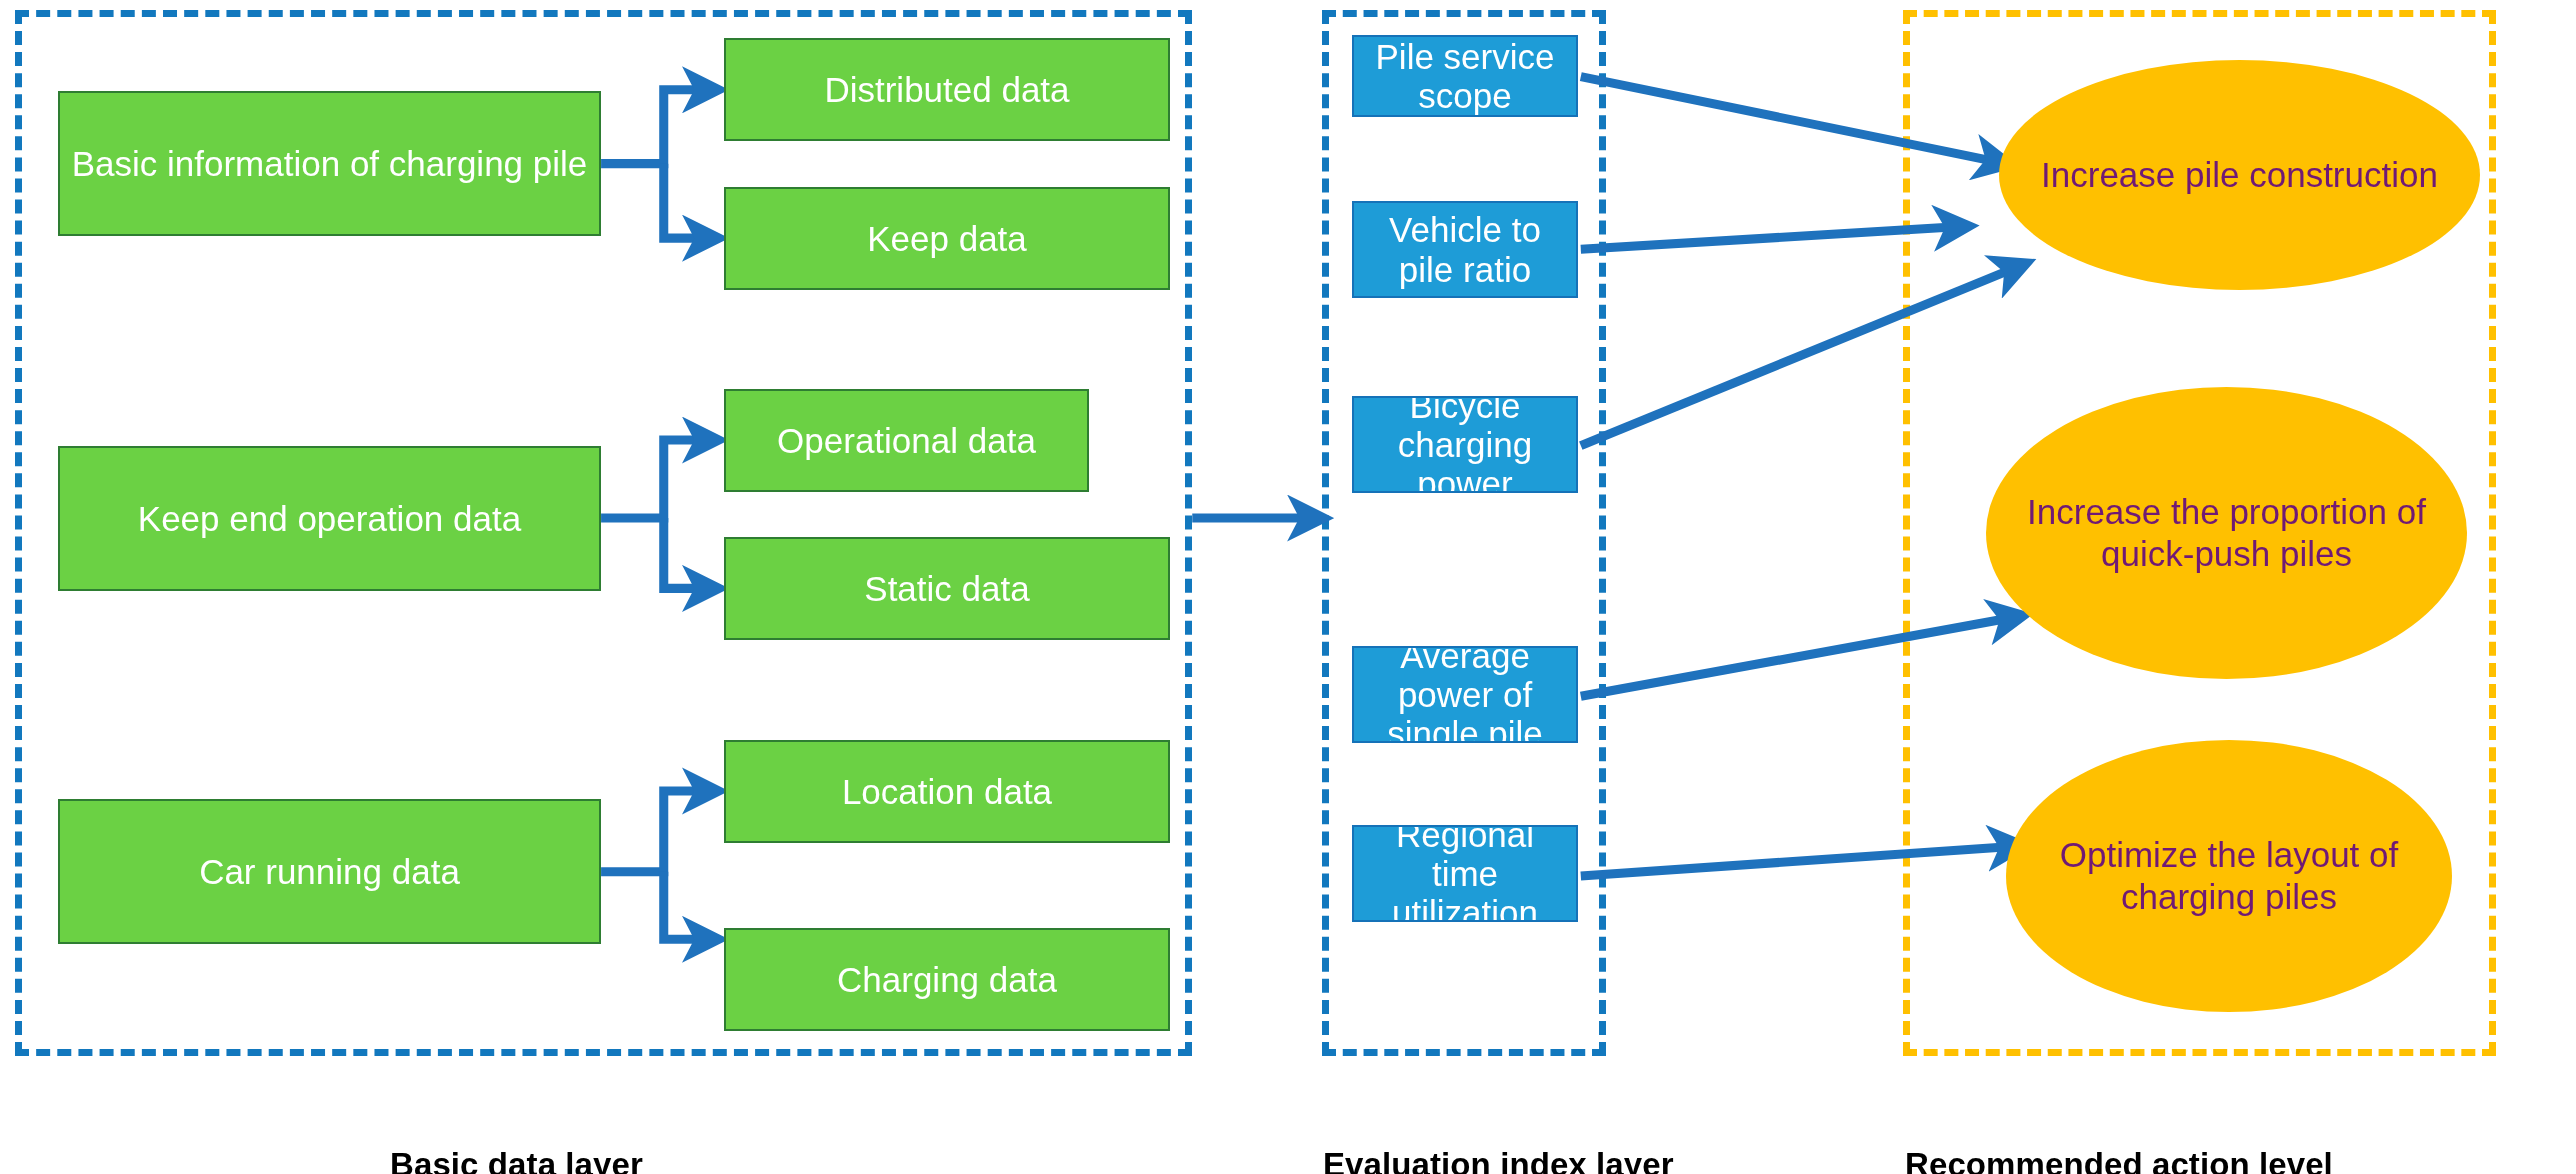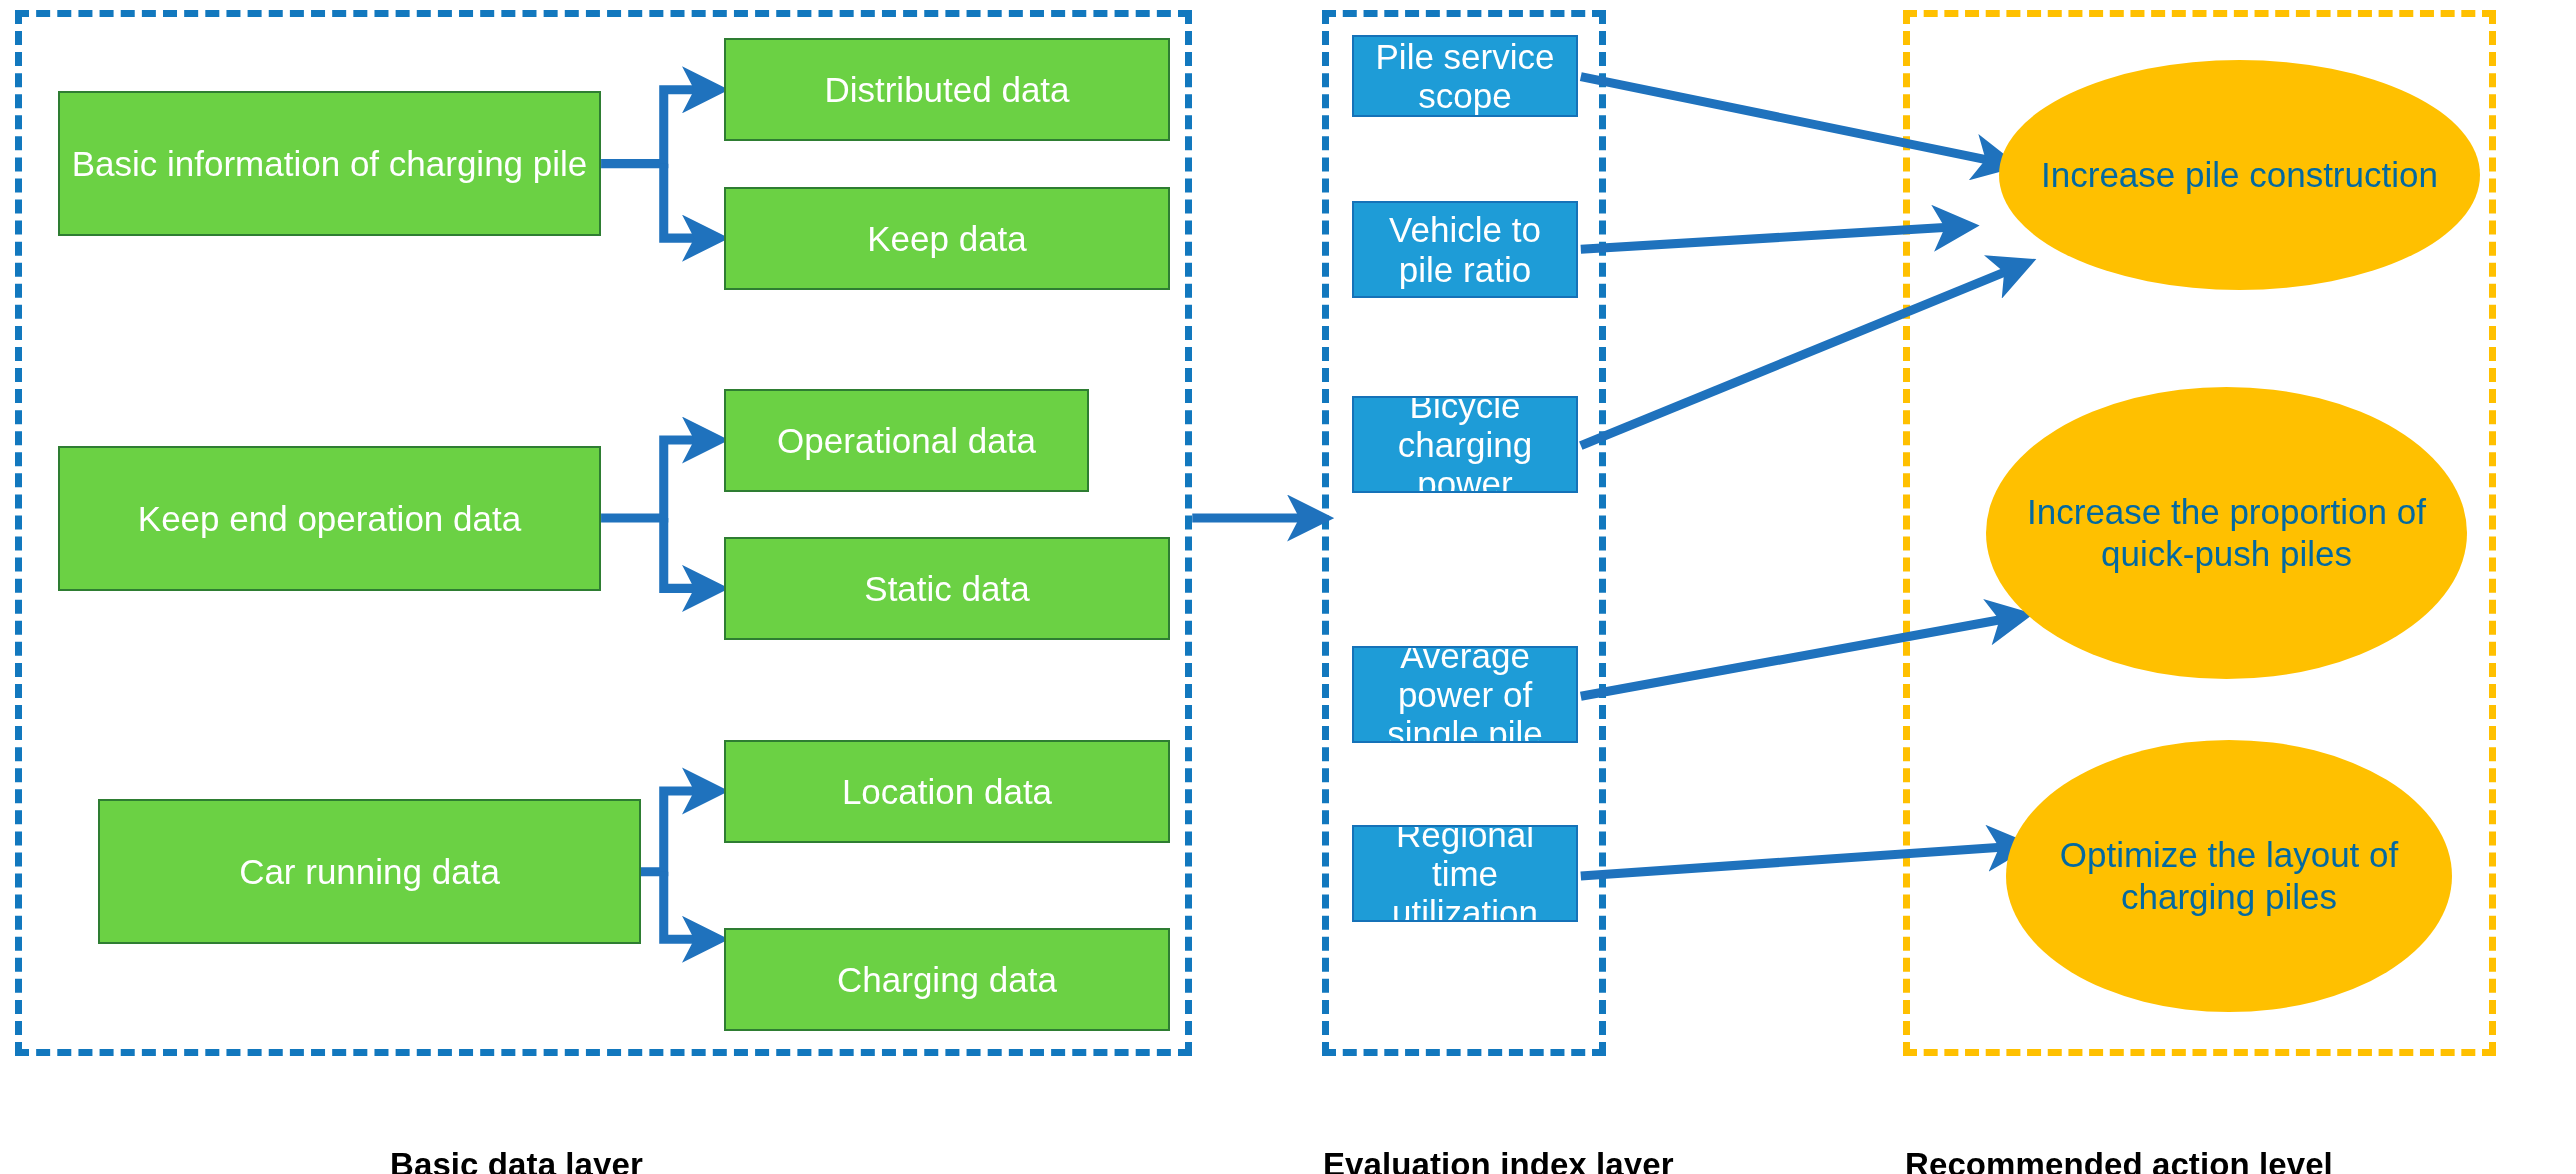--- a/index.html
+++ b/index.html
@@ -65,21 +65,21 @@
   }
   .node-blue {
     background: #1E9CD7;
     border: 2.8px solid #1572B8;
     font-size: 35px;
   }
 
   
   .g-basic  { left: 58px;  top: 91px;  width: 543px; height: 145px; }
   .g-pileop { left: 58px;  top: 446px;  width: 543px; height: 145px; }
-  .g-car    { left: 58px;  top: 799px; width: 543px; height: 145px; margin-left: 40px; }
+  .g-car    { left: 58px;  top: 799px; width: 543px; height: 145px; }
 
   
   .g-dist   { left: 724px; top: 38px;   width: 446px; height: 103px; }
   .g-keep   { left: 724px; top: 187px;  width: 446px; height: 103px; }
   .g-oper   { left: 724px; top: 389px;  width: 365px; height: 103px; }
   .g-static { left: 724px; top: 537px;  width: 446px; height: 103px; }
   .g-loc    { left: 724px; top: 740px; width: 446px; height: 103px; }
   .g-charge { left: 724px; top: 888px; width: 446px; height: 103px; margin-top: 40px; }
 
   
@@ -92,21 +92,21 @@
   
   .ellipse {
     position: absolute;
     box-sizing: border-box;
     border-radius: 50%;
     background: #FFC000;
     display: flex;
     align-items: center;
     justify-content: center;
     text-align: center;
-    color: #0369a1;
+    color: #701a75;
     font-size: 35px;
     line-height: 1.2;
     padding: 0 28px;
   }
   .e-increase { left: 1999px; top: 60px;  width: 481px; height: 230px; }
   .e-quick    { left: 1986px; top: 387px; width: 481px; height: 292px; }
   .e-optimize { left: 2006px; top: 740px; width: 446px; height: 272px; }
 
   
   #arrows {

